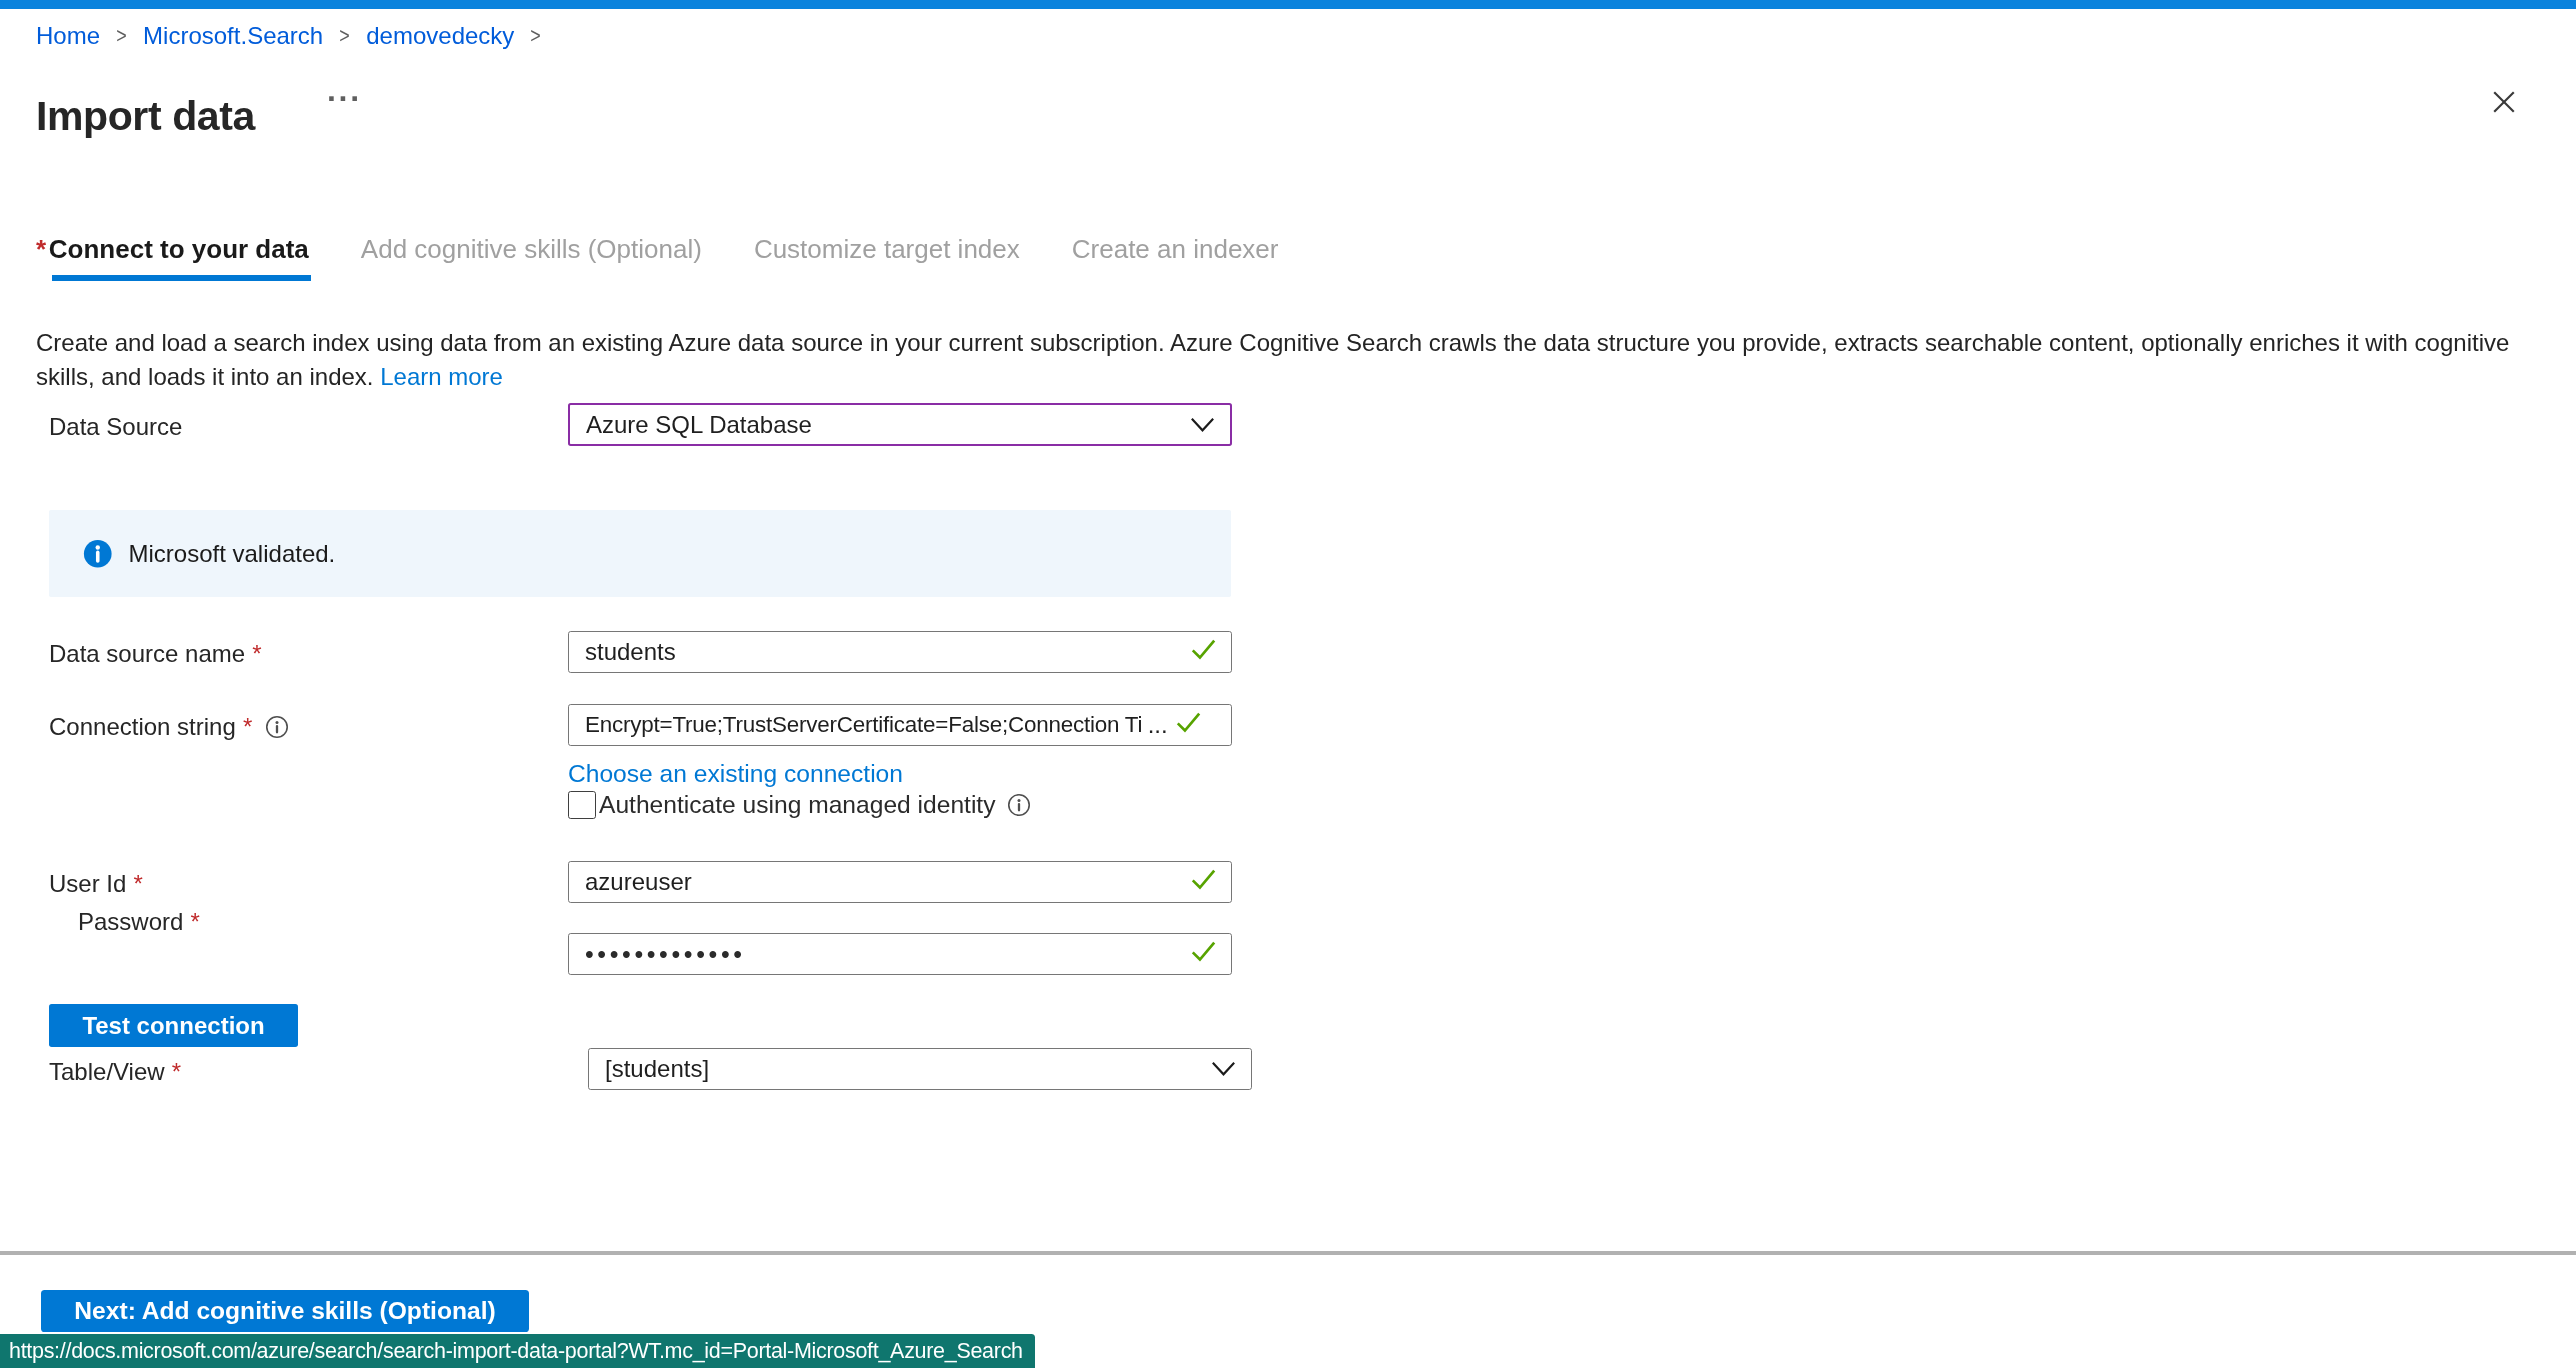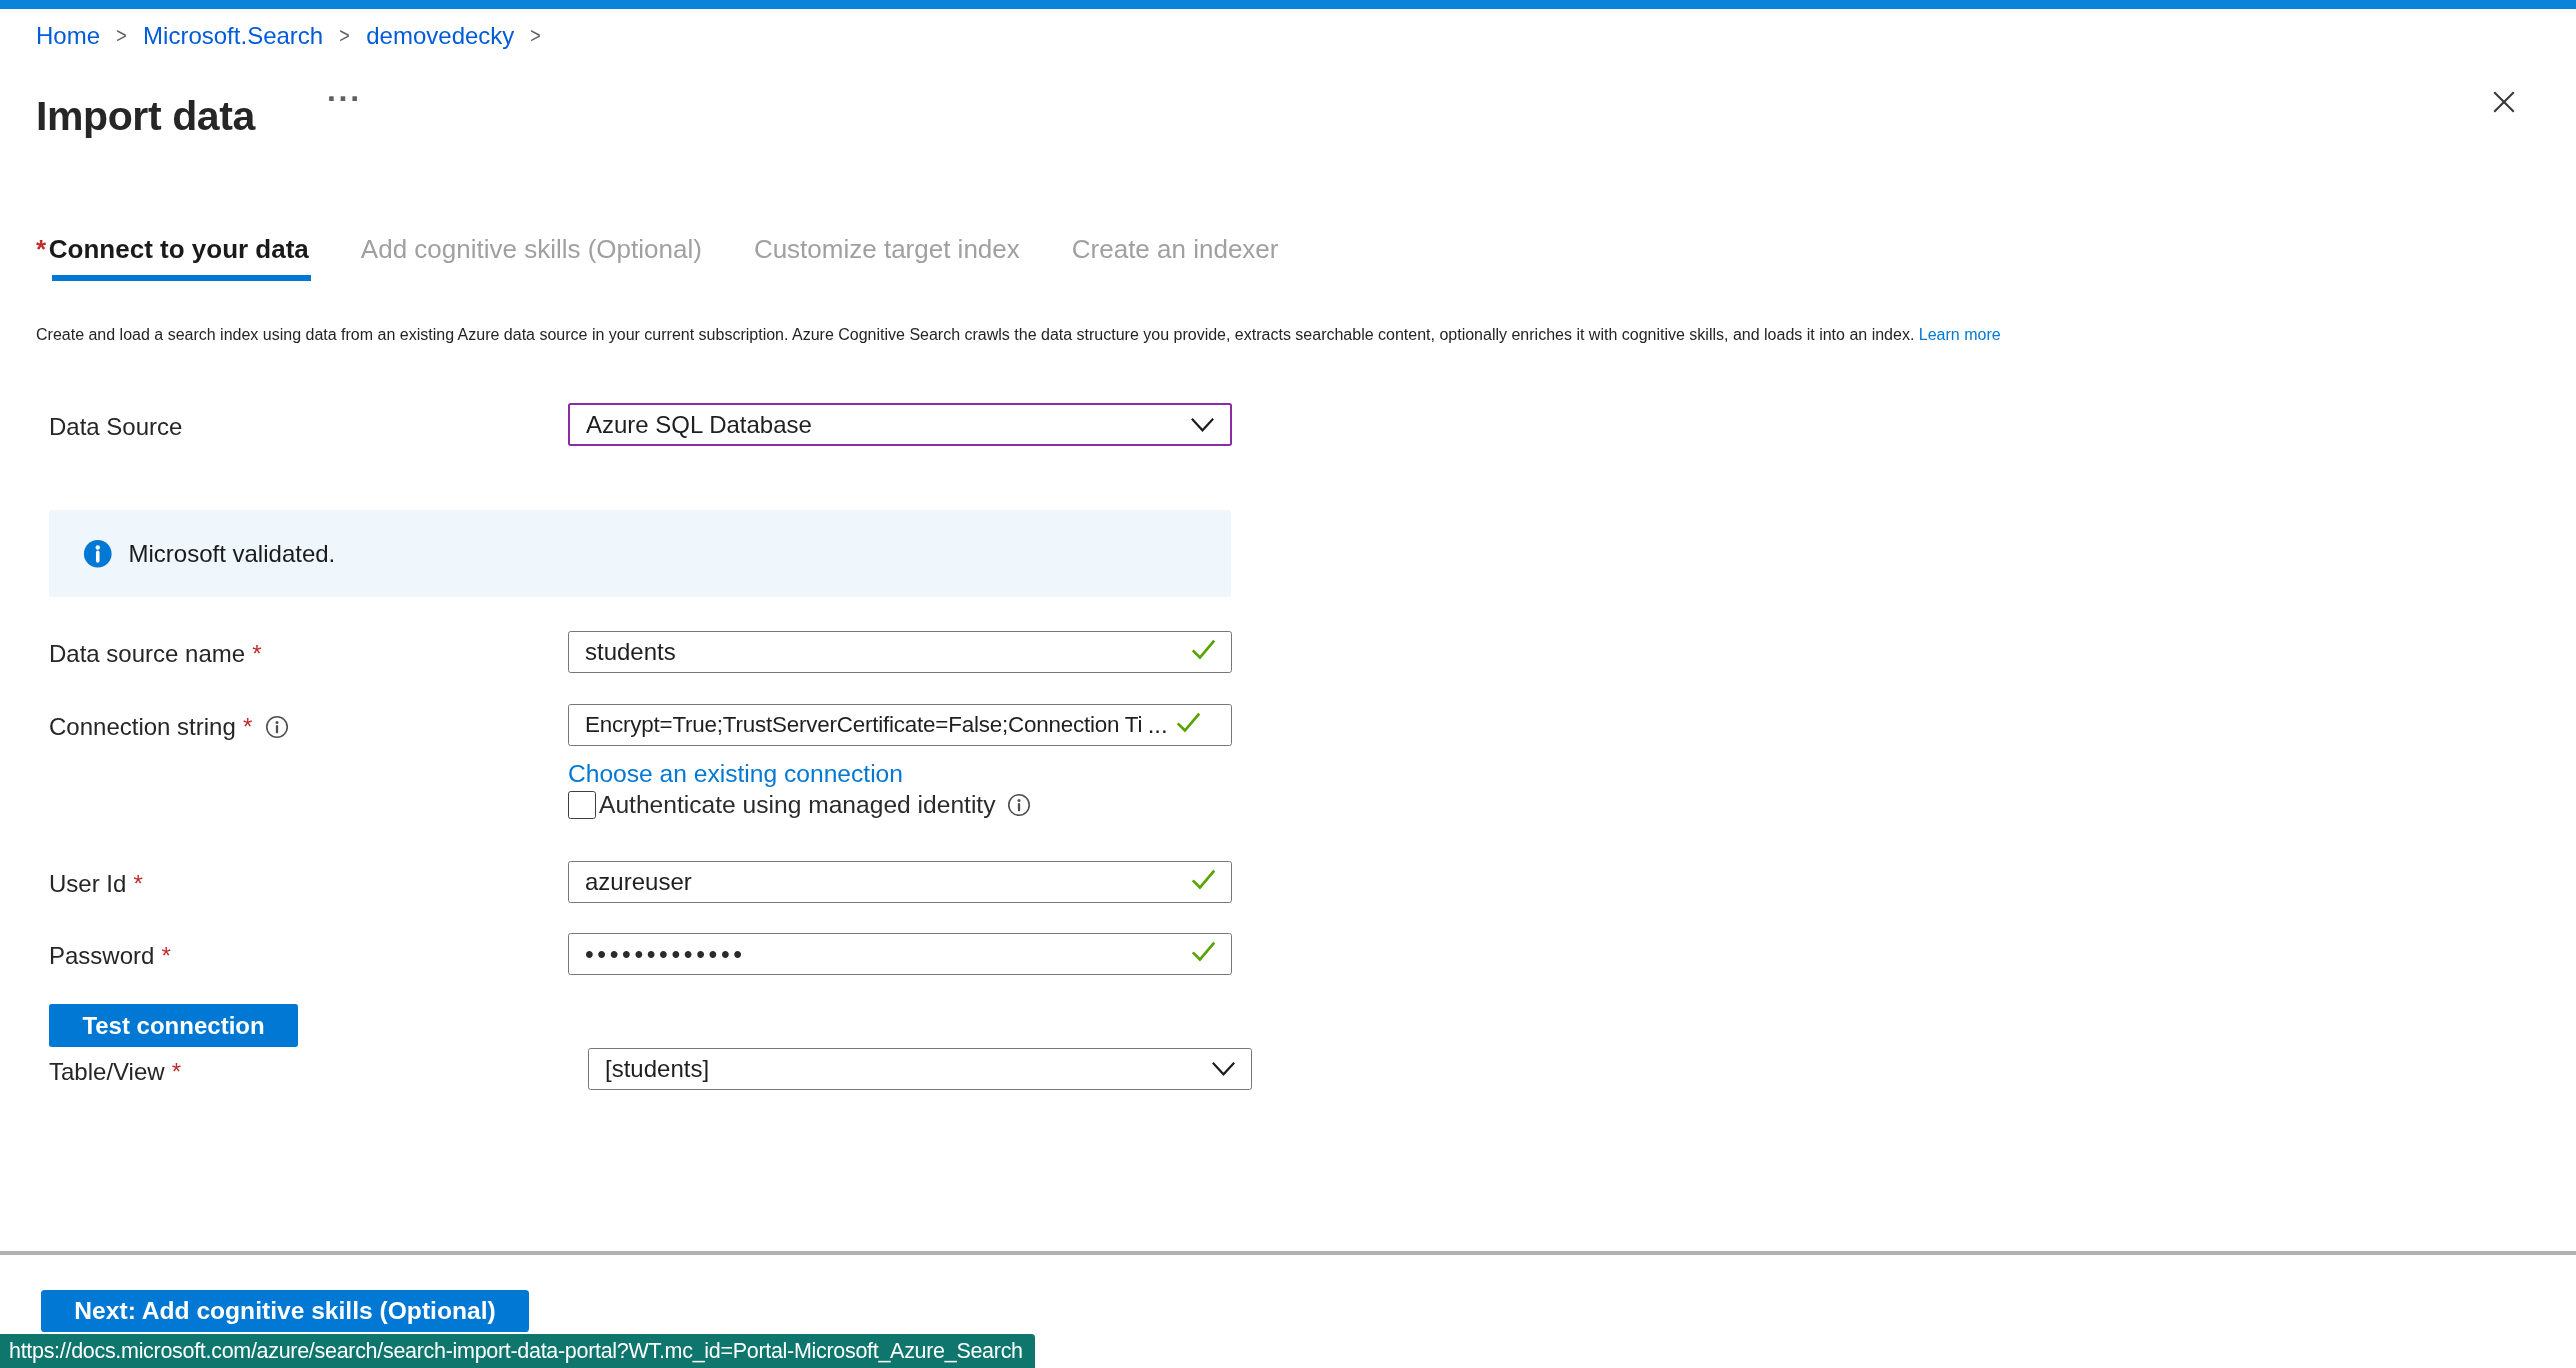--- a/index.html
+++ b/index.html
@@ -22,21 +22,21 @@
   .close-btn{position:absolute;top:86px;left:2488px;width:32px;height:32px;cursor:pointer;}
 
   
   .tabs{position:absolute;top:234px;left:36px;display:flex;column-gap:52px;font-size:26px;}
   .tab{position:relative;padding-bottom:19.7px;color:#a0a0a0;cursor:default;white-space:nowrap;}
   .tab.active{color:#1a1a1a;font-weight:700;}
   .tab .req{color:#c02b2c;font-weight:700;margin-right:2.7px;}
   .tab-underline{position:absolute;top:41px;left:16px;right:-1.8px;height:6.3px;background:#0078d4;}
 
   
-  .intro{position:absolute;top:302px;left:36px;width:2506px;font-size:16px;line-height:34px;color:#242424;}
+  .intro{position:absolute;top:302px;left:36px;width:2506px;font-size:24px;line-height:34px;color:#242424;}
   .link{color:#0078d4;cursor:pointer;}
 
   
   .field-label{position:absolute;left:49px;font-size:24px;color:#262626;display:flex;align-items:center;}
   .star{color:#c02b2c;margin-left:7.2px;}
   .label-info{margin-left:12.5px;display:inline-flex;}
 
   
   .control{box-sizing:border-box;position:absolute;left:568px;width:664px;background:#fff;display:flex;align-items:center;padding:0 14.3px 0 16px;font-size:24px;color:#1f1f1f;}
   .dropdown{border:1.8px solid #767676;border-radius:2.7px;height:42px;cursor:pointer;}
@@ -180,21 +180,21 @@
 </div>
 <div class="control textbox" style="top:861px;">
   <span class="val">azureuser</span>
   <span class="check">
     <svg width="27" height="25" viewBox="0 0 30 28">
         <path d="M3 15 L11 23 L27 4" stroke="#57a300" stroke-width="3" fill="none"></path>
       </svg>
   </span>
 </div>
 
-<div class="field-label" style="top:942px;">
+<div class="field-label" style="top:908px;margin-left:29px;">
   <span>Password</span>
     <span class="star">*</span>
 </div>
 <div class="control textbox" style="top:933px;">
   <span class="val pwd">•••••••••••••</span>
   <span class="check">
     <svg width="27" height="25" viewBox="0 0 30 28">
         <path d="M3 15 L11 23 L27 4" stroke="#57a300" stroke-width="3" fill="none"></path>
       </svg>
   </span>

